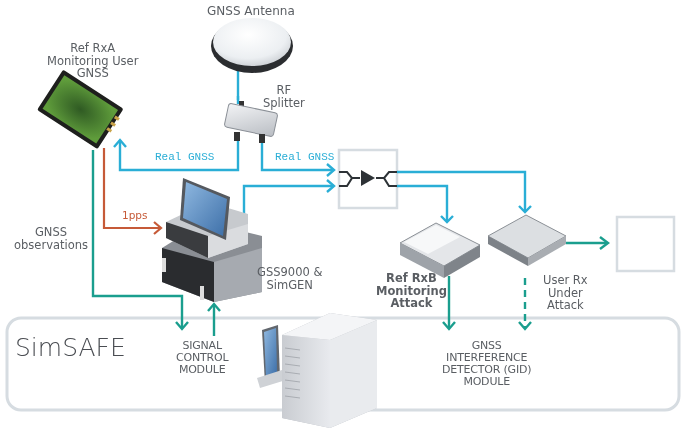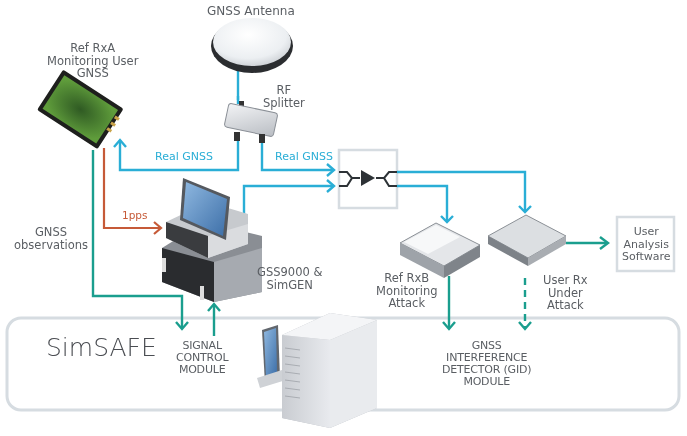--- a/index.html
+++ b/index.html
@@ -1,19 +1,19 @@
 <!DOCTYPE html>
 <html><head>
 <meta charset="utf-8">
 <style>
   html,body{margin:0;padding:0;background:#ffffff;}
   body{width:687px;height:436px;overflow:hidden;position:relative;font-family:"DejaVu Sans","Liberation Sans",sans-serif;}
   #stage{position:absolute;left:0;top:0;width:654px;height:436px;}
   .lbl{position:absolute;color:#5a5e63;font-size:11.5px;line-height:12.5px;text-align:center;white-space:nowrap;}
-  .lbl.blue{color:#2aaed6;font-size:11px;}
+  .lbl.blue{color:#2aaed6;font-size:11px;font-family:Liberation Mono, monospace;}
   .lbl.orange{color:#c65a38;font-size:10.5px;}
   .lbl.caps{font-size:11px;line-height:12px;letter-spacing:-0.2px;}
   .simsafe{position:absolute;color:#4a4d52;font-size:25px;font-family:"DejaVu Sans","Liberation Sans",sans-serif;font-weight:300;}
 </style>
 </head>
 <body>
 
 <div id="stage">
 <svg width="687" height="436" viewBox="0 0 687 436" style="position:absolute;left:0;top:0">
   <defs>
@@ -177,39 +177,34 @@
 <div class="lbl" style="left:14px;top:226px;">
   <div>GNSS</div>
   <div>observations</div>
 </div>
 
 <div class="lbl" style="left:257px;top:266px;text-align:center;">
   <div>GSS9000 &amp;</div>
   <div>SimGEN</div>
 </div>
 
-<div class="lbl" style="left:376px;top:272px;">
+<div class="lbl" style="left:376px;top:272px;font-weight:bold;">
   <div>Ref RxB</div>
   <div>Monitoring</div>
   <div>Attack</div>
 </div>
 
 <div class="lbl" style="left:543px;top:274px;">
   <div>User Rx</div>
   <div>Under</div>
   <div>Attack</div>
 </div>
 
-<div class="lbl" style="left:622px;top:226px;font-size:11px;">
-  <div>User</div>
-  <div>Analysis</div>
-  <div>Software</div>
-</div>
-
-<div class="simsafe" style="left:46px;top:333px;">SimSAFE</div>
+
+<div class="simsafe" style="left:15px;top:333px;">SimSAFE</div>
 
 <div class="lbl caps" style="left:176px;top:340px;">
   <div>SIGNAL</div>
   <div>CONTROL</div>
   <div>MODULE</div>
 </div>
 
 <div class="lbl caps" style="left:442px;top:340px;">
   <div>GNSS</div>
   <div>INTERFERENCE</div>

